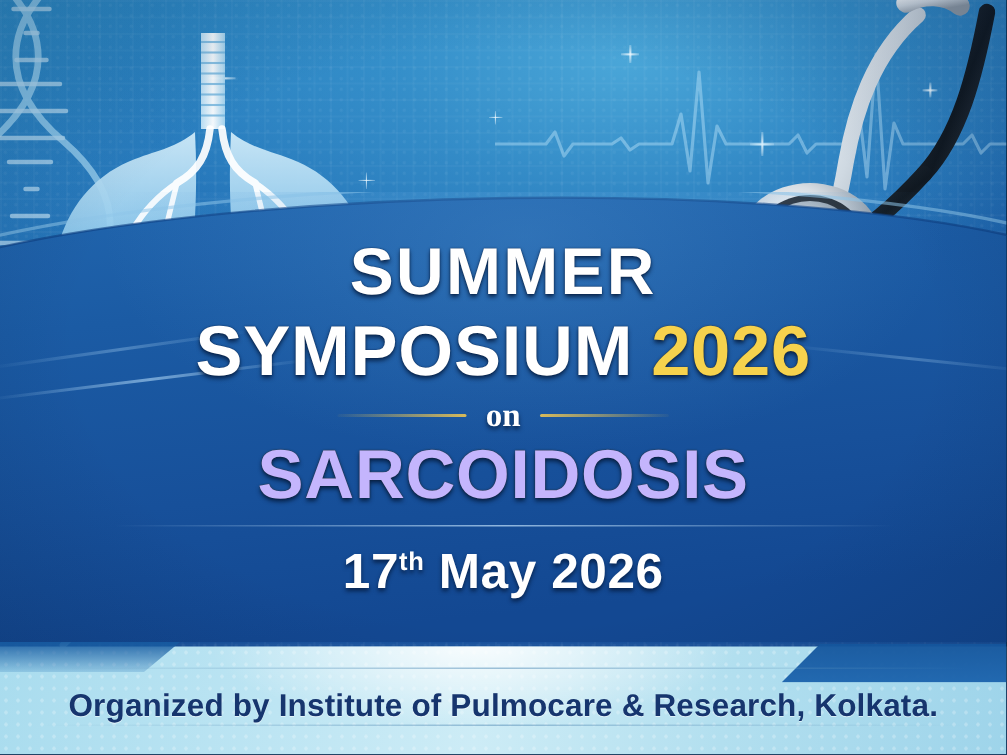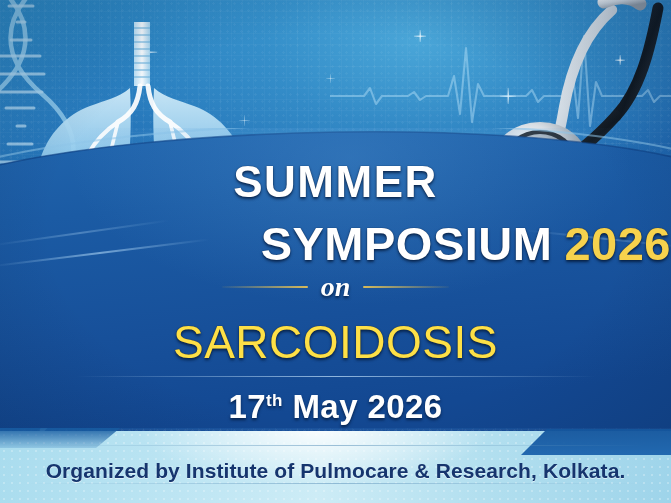--- a/index.html
+++ b/index.html
@@ -135,24 +135,23 @@
   .line-summer {
     font-size: 44px;
     font-weight: 700;
     letter-spacing: 1.5px;
     color: #ffffff;
     line-height: 1;
     text-shadow: 0 2px 3px rgba(3,22,52,0.75), 0 0 1px rgba(3,22,52,0.9);
   }
 
   .line-symposium {
-    margin-top: 16px;
+    margin-top: 6px;
     line-height: 1;
     white-space: nowrap;
-    text-align: right;
   }
   .line-symposium .word {
     font-size: 47px;
     font-weight: 700;
     letter-spacing: 0.5px;
     color: #ffffff;
     text-shadow: 0 2px 3px rgba(3,22,52,0.75), 0 0 1px rgba(3,22,52,0.9);
   }
   .line-symposium .year {
     font-size: 47px;
@@ -176,34 +175,33 @@
     height: 2px;
     width: 86px;
     background: linear-gradient(to right, rgba(214,178,66,0.05), rgba(226,192,86,0.95));
     border-radius: 1px;
   }
   .rule.right {
     background: linear-gradient(to left, rgba(214,178,66,0.05), rgba(226,192,86,0.95));
   }
   .word-on {
     font-family: "Liberation Serif", serif;
-    font-style: italic;
-    font-weight: 700;
-    font-size: 28px;
+    font-weight: 700;
+    font-size: 22px;
     color: #ffffff;
     text-shadow: 0 2px 3px rgba(3,22,52,0.8);
   }
 
   .line-sarc {
-    margin-top: 18px;
+    margin-top: 2px;
     font-size: 46px;
-    font-weight: 400;
+    font-weight: 700;
     letter-spacing: 0.5px;
     line-height: 1.05;
-    color: #fde047;
+    color: #c4b5fd;
     text-shadow: 0 2px 3px rgba(3,22,52,0.8), 0 0 1px rgba(70,46,4,0.9);
   }
 
   .divider-thin {
     position: absolute;
     left: 50%;
     transform: translateX(-50%);
     width: 520px;
     height: 1px;
     background: linear-gradient(to right, rgba(168,206,240,0), rgba(185,218,246,0.75), rgba(168,206,240,0));

